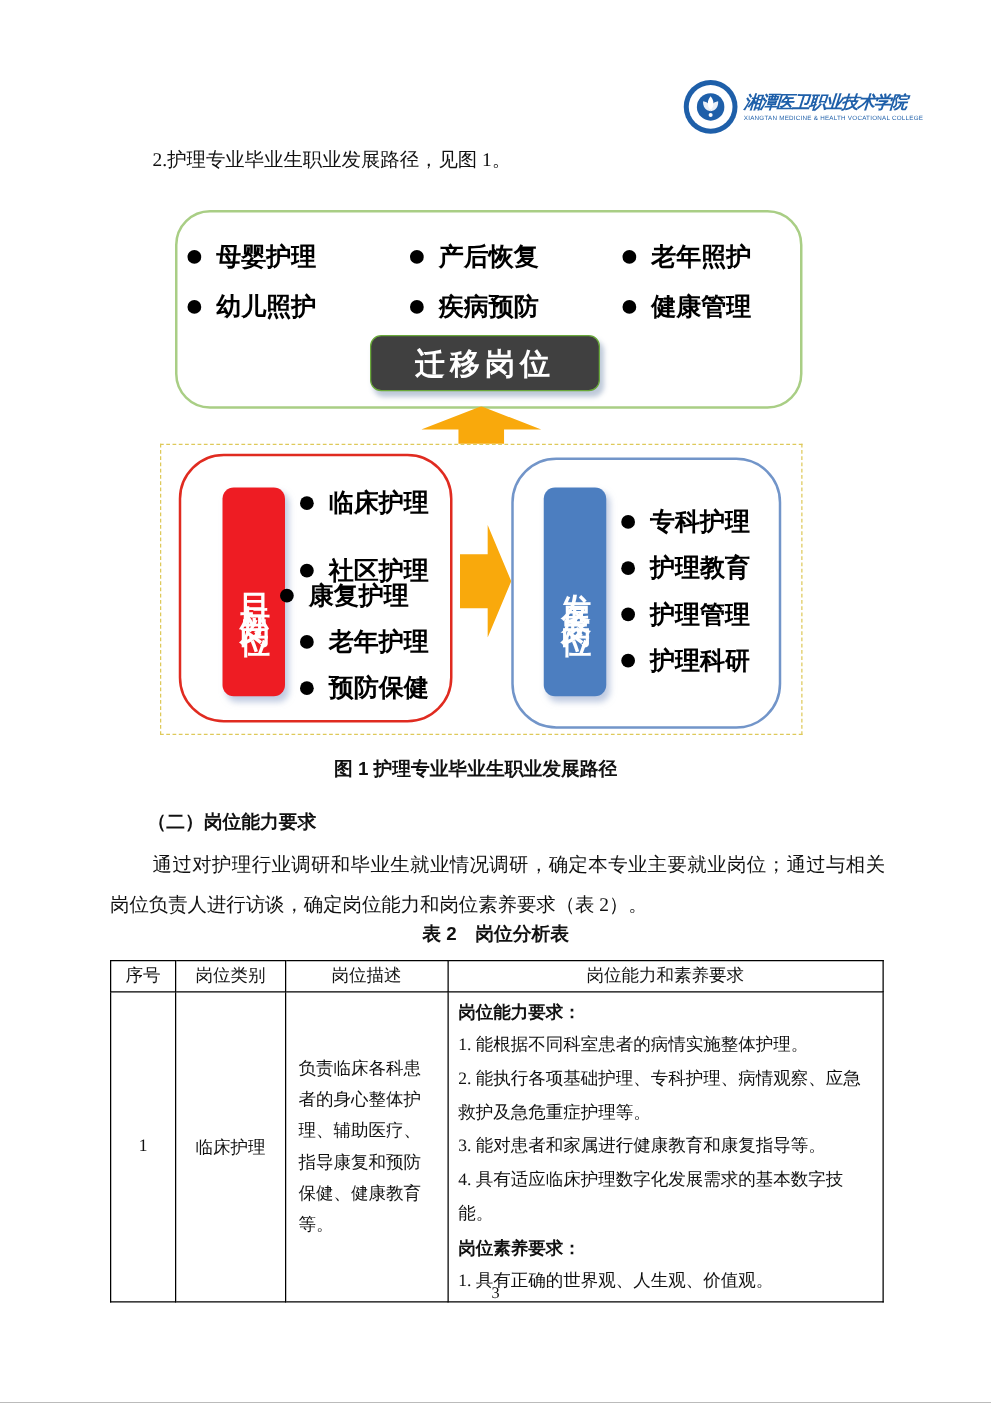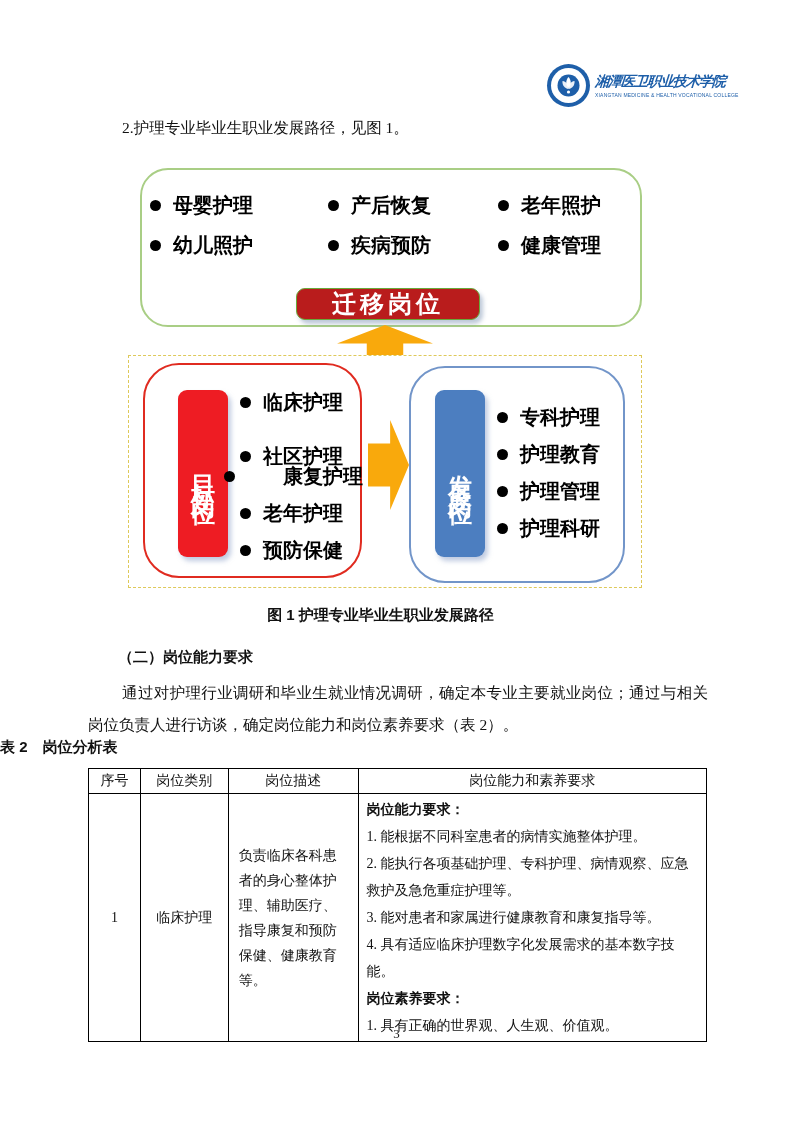--- a/index.html
+++ b/index.html
@@ -21,32 +21,32 @@
   }
   .logo-en { font-family:"Liberation Sans",sans-serif; font-size:5px; color:#1e5fa9; letter-spacing:.2px; white-space:nowrap; margin-top:1px; }
   
   .intro { position:absolute; left:88px; top:118px; width:620px; font-size:15.5px; text-indent:2.2em; }
   .fig-caption { position:absolute; left:0; top:606px; width:761px; text-align:center;
     font-family:"Liberation Sans",sans-serif; font-weight:700; font-size:15px; }
   .sec-heading { position:absolute; left:88px; top:648px; width:620px; text-indent:2em;
     font-family:"Liberation Sans",sans-serif; font-weight:700; font-size:15px; }
   .para { position:absolute; left:88px; top:677px; width:620px; font-size:15.5px;
     line-height:32px; text-align:justify; text-indent:2.2em; }
-  .tbl-caption { position:absolute; left:0; top:738px; width:793px; text-align:left;
+  .tbl-caption { position:absolute; left:0; top:738px; width:793px; text-align:center;
     font-family:"Liberation Sans",sans-serif; font-weight:700; font-size:15px; }
   .page-num { position:absolute; left:0; top:1026px; width:793px; text-align:center; font-size:13px; }
   
   .diagram { position:absolute; left:0; top:0; width:793px; height:600px; }
   .top-box { position:absolute; left:140px; top:168px; width:502px; height:159px;
     border:2.5px solid #a9ce85; border-radius:28px; background:#fff; }
   .d-item { position:absolute; display:flex; align-items:center;
     font-family:"Liberation Sans",sans-serif; font-weight:700; font-size:20px; color:#000; white-space:nowrap; }
   .d-item .dot { width:11px; height:11px; border-radius:50%; background:#000; margin-right:12px; flex:0 0 11px; }
-  .transfer-label { position:absolute; left:296px; top:288px; width:184px; height:32px;
-    background:#b91c1c; border:1px solid #69a93a; border-radius:9px;
+  .transfer-label { position:absolute; left:296px; top:268px; width:184px; height:45px;
+    background:#404040; border:1px solid #69a93a; border-radius:9px;
     box-shadow:3px 4px 4px rgba(110,135,170,.45);
     display:flex; align-items:center; justify-content:center;
     font-family:"Liberation Sans",sans-serif; font-weight:700; font-size:24px; color:#fff; letter-spacing:4px; }
   .up-arrow { position:absolute; left:337px; top:325px; width:96px; height:31px; background:#f9a90c;
     clip-path:polygon(50% 0, 100% 60%, 69% 60%, 69% 100%, 31% 100%, 31% 60%, 0 60%); }
   .dashed-box { position:absolute; left:128px; top:355px; width:514px; height:233px;
     border:1.5px dashed #dec95a; background:#fff; }
   .target-box { position:absolute; left:143px; top:363px; width:219px; height:215px;
     border:2.5px solid #e02b20; border-radius:36px; background:#fff; }
   .develop-box { position:absolute; left:409px; top:366px; width:216px; height:217px;
@@ -133,21 +133,21 @@
     <div class="v-label target-label">目标岗位</div>
 
     <div class="d-item" style="left:240px; top:389px;">
       <span class="dot"></span>
       <span>临床护理</span>
     </div>
     <div class="d-item" style="left:240px; top:443px;text-align:center;">
       <span class="dot"></span>
       <span>社区护理</span>
     </div>
-    <div class="d-item" style="left:224px; top:463px;gap:36px;">
+    <div class="d-item" style="left:224px; top:463px;">
       <span class="dot"></span>
       <span>康复护理</span>
     </div>
     <div class="d-item" style="left:240px; top:500px;">
       <span class="dot"></span>
       <span>老年护理</span>
     </div>
     <div class="d-item" style="left:240px; top:537px;">
       <span class="dot"></span>
       <span>预防保健</span>

